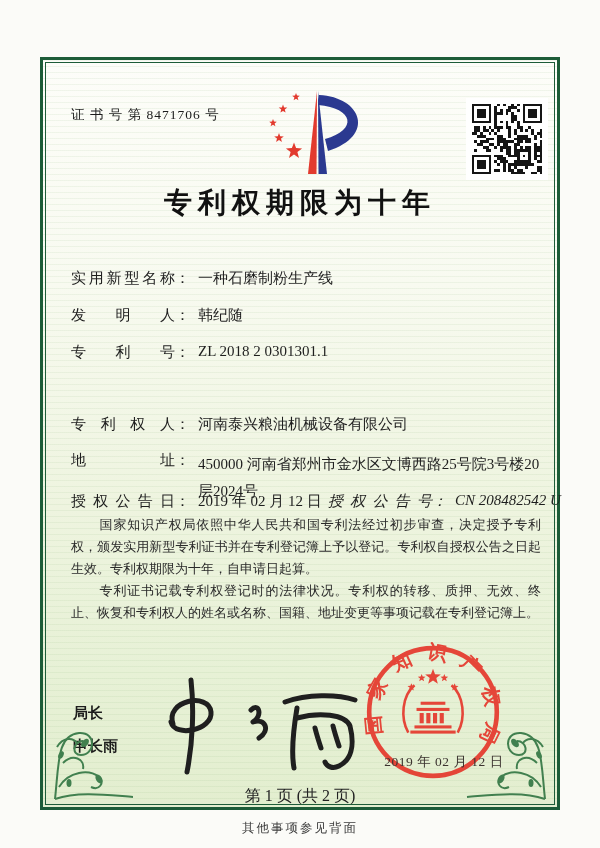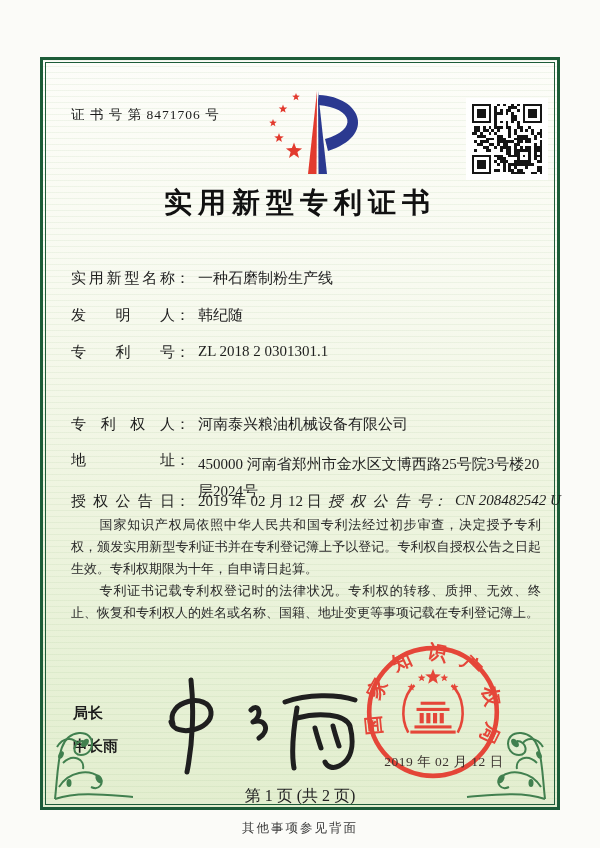--- a/index.html
+++ b/index.html
@@ -312,21 +312,21 @@
             <rect x="17" y="26" width="1" height="1" fill="#151515"></rect>
             <rect x="18" y="26" width="1" height="1" fill="#151515"></rect>
             <rect x="19" y="26" width="1" height="1" fill="#151515"></rect>
             <rect x="20" y="26" width="1" height="1" fill="#151515"></rect>
             <rect x="23" y="26" width="1" height="1" fill="#151515"></rect>
             <rect x="24" y="26" width="1" height="1" fill="#151515"></rect>
             <rect x="26" y="26" width="1" height="1" fill="#151515"></rect>
           </svg>
       </div>
 
-      <div class="title">实用新型专利证书</div>
+      <div class="title">专利权期限为十年</div>
 
       <div class="field-row f2">
         <span class="field-label">发明人</span><span class="colon">：</span><span class="field-value">韩纪随</span>
       </div>
       <div class="field-row f1">
         <span class="field-label">实用新型名称</span><span class="colon">：</span><span class="field-value">一种石磨制粉生产线</span>
       </div>
       <div class="field-row f3">
         <span class="field-label">专利号</span><span class="colon">：</span><span class="field-value">ZL 2018 2 0301301.1</span>
       </div>

